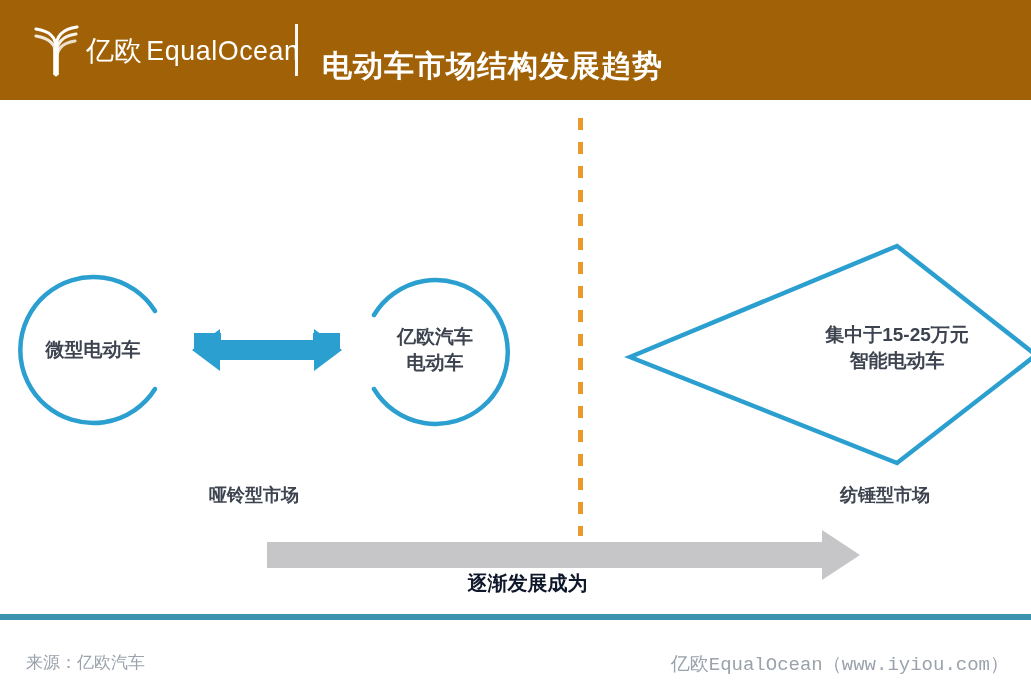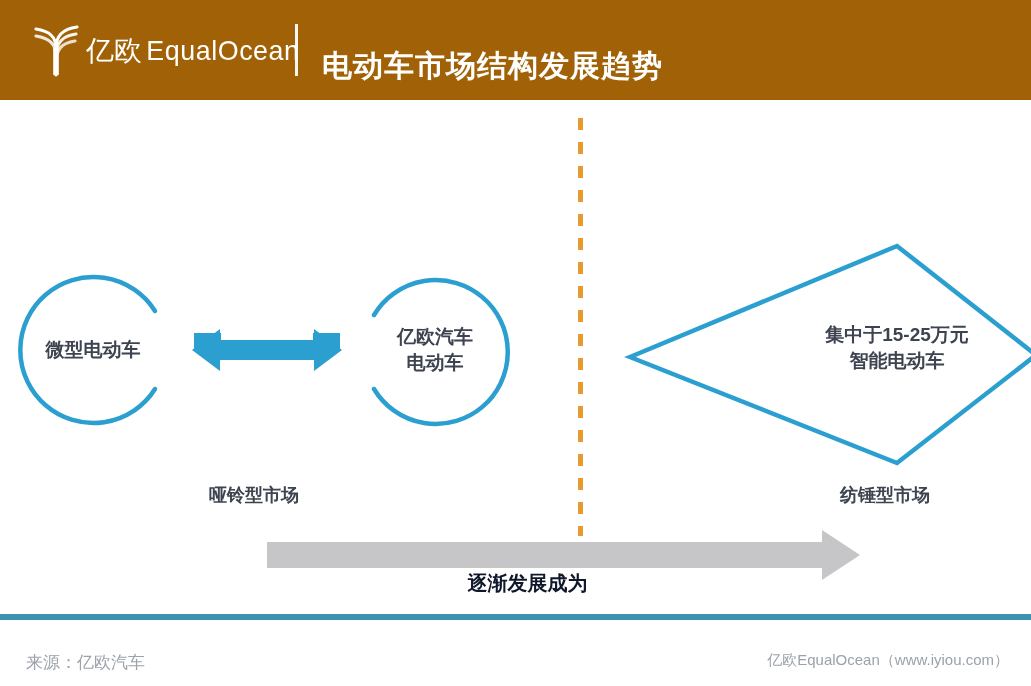--- a/index.html
+++ b/index.html
@@ -153,22 +153,23 @@
     top: 20px;
     color: #9aa2ab;
     font-size: 17px;
     white-space: nowrap;
   }
   .footer-right {
     position: absolute;
     right: 22px;
     top: 20px;
     color: #9aa2ab;
-    font-size: 15px;
-    white-space: nowrap;
+    font-size: 19px;
+    white-space: nowrap;
+    font-family: Liberation Mono, monospace;
   }
 </style>
 </head>
 <body>
 
 <div id="page">
 
   <div class="header">
 
     <div class="logo-wrap">

